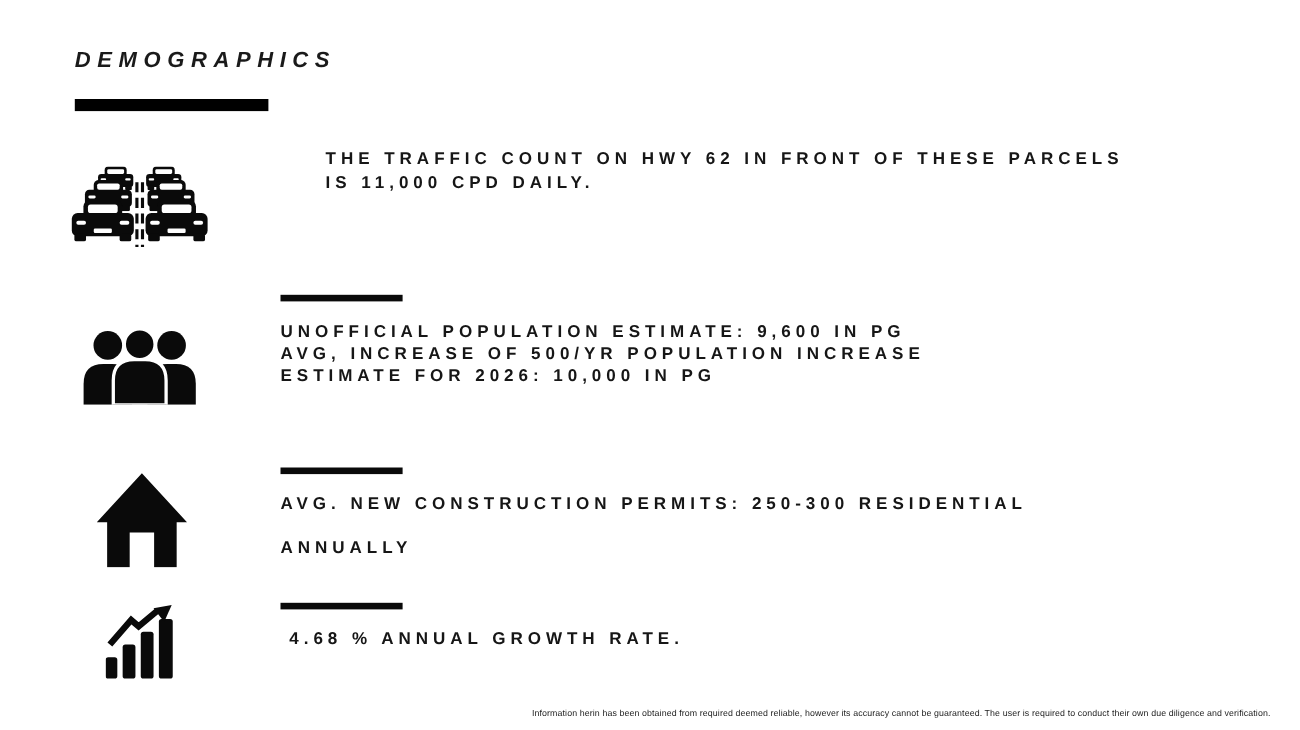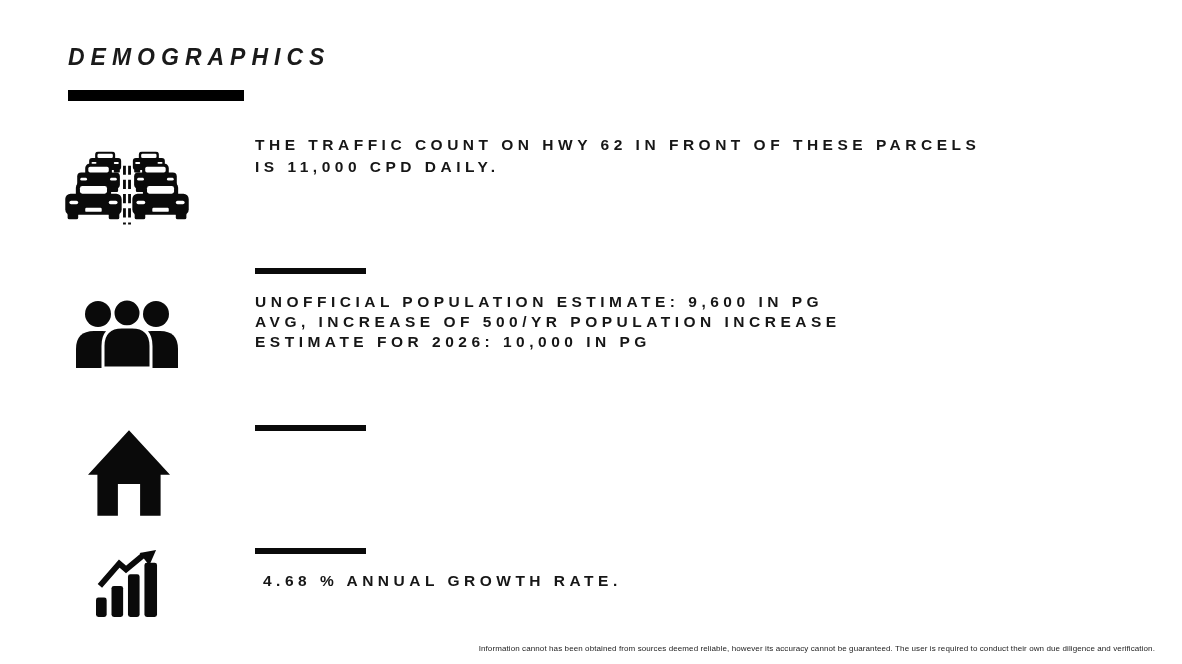--- a/index.html
+++ b/index.html
@@ -13,21 +13,21 @@
     width: 1182px;
     height: 664px;
     background: #ffffff;
     overflow: hidden;
   }
   .page-title {
     position: absolute;
     left: 68px;
     top: 44px;
     margin: 0;
-    font-size: 23px;
+    font-size: 20px;
     font-weight: 700;
     font-style: italic;
     letter-spacing: 6px;
     color: #1a1a1a;
     white-space: nowrap;
   }
   .title-bar {
     position: absolute;
     left: 68px;
     top: 90px;
@@ -47,21 +47,21 @@
   .divider.d3 { top: 548px; }
   .body-text {
     position: absolute;
     left: 255px;
     font-size: 15.5px;
     font-weight: 700;
     letter-spacing: 4.5px;
     color: #161616;
     white-space: pre-line;
   }
-  .traffic-p1 { top: 134px; line-height: 22px; }
+  .traffic-p1 { top: 134px; line-height: 22px; margin-left: 41px; }
   .traffic-p2 { top: 200px; line-height: 22px; }
   .population-lines { top: 292px; line-height: 20px; }
   .construction-lines { top: 439px; line-height: 40px; }
   .growth-line { top: 570px; left: 263px; line-height: 22px; }
   .icon {
     position: absolute;
     display: block;
   }
   .traffic-icon { left: 64px; top: 150px; width: 126px; height: 76px; }
   .people-icon  { left: 75px; top: 300px; width: 104px; height: 68px; }
@@ -125,28 +125,30 @@
   </svg>
   <div class="body-text population-lines">UNOFFICIAL POPULATION ESTIMATE: 9,600 IN PG
 AVG, INCREASE OF 500/YR POPULATION INCREASE
 ESTIMATE FOR 2026: 10,000 IN PG</div>
 
   <div class="divider d2"></div>
 
   <svg class="icon house-icon" viewBox="0 0 96 100" xmlns="http://www.w3.org/2000/svg" aria-hidden="true">
     <path d="M48,0 L96,52 L85,52 L85,100 L61,100 L61,63 L35,63 L35,100 L11,100 L11,52 L0,52 Z" fill="#0a0a0a"></path>
   </svg>
+  <div class="body-text construction-lines">AVG. NEW CONSTRUCTION PERMITS: 250-300 RESIDENTIAL
+ANNUALLY</div>
 
   <div class="divider d3"></div>
 
   <svg class="icon growth-icon" viewBox="0 0 64 70" xmlns="http://www.w3.org/2000/svg" aria-hidden="true">
     <rect x="0" y="50" width="11" height="20" rx="2.5" fill="#0a0a0a"></rect>
     <rect x="16" y="38" width="12" height="32" rx="2.5" fill="#0a0a0a"></rect>
     <rect x="33" y="26" width="12" height="44" rx="2.5" fill="#0a0a0a"></rect>
     <rect x="50" y="14" width="13" height="56" rx="2.5" fill="#0a0a0a"></rect>
     <polyline points="4,38 24,15 31,21 49,6" fill="none" stroke="#0a0a0a" stroke-width="6"></polyline>
     <polygon points="62,1 45,4 55,17" fill="#0a0a0a"></polygon>
   </svg>
   <div class="body-text growth-line">4.68 % ANNUAL GROWTH RATE.</div>
 
-  <div class="footer-disclaimer">Information cannot has been obtained from sources deemed reliable, however its accuracy cannot be guaranteed. The user is required to conduct their own due diligence and verification.</div>
+  <div class="footer-disclaimer">Information herin has been obtained from required deemed reliable, however its accuracy cannot be guaranteed. The user is required to conduct their own due diligence and verification.</div>
 
 </div>
 
 </body></html>

